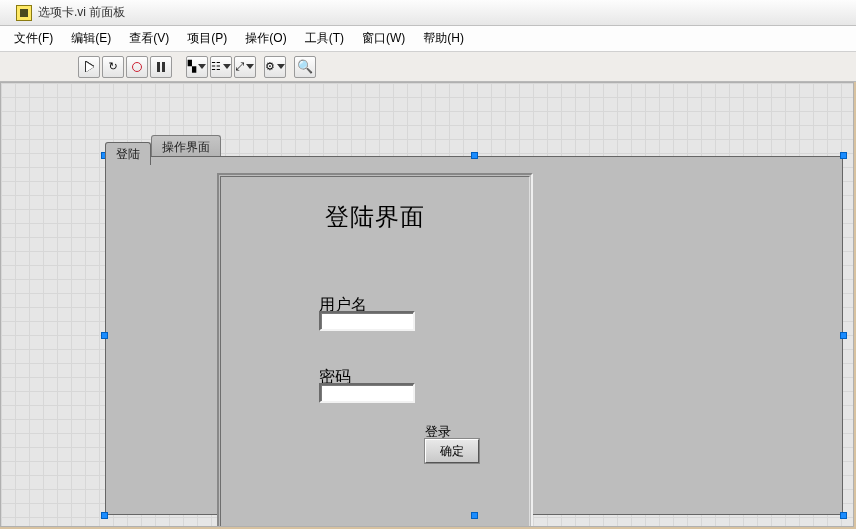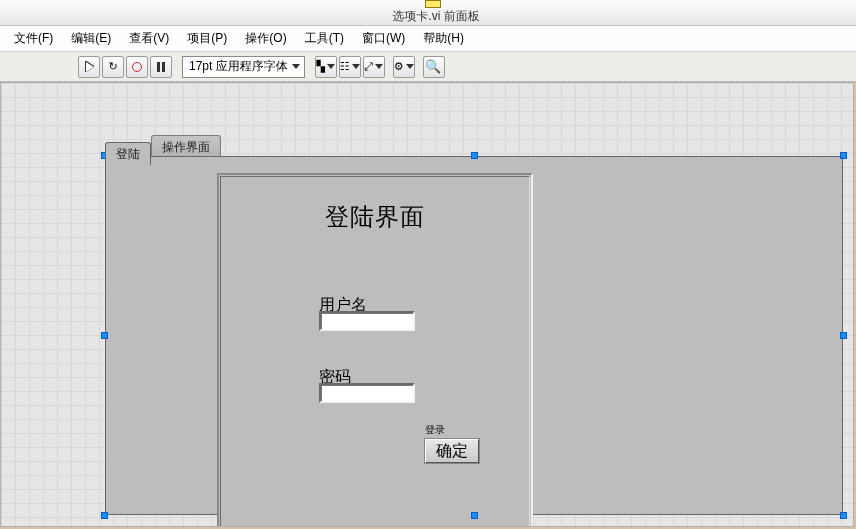--- a/index.html
+++ b/index.html
@@ -12,21 +12,20 @@
     overflow: hidden;
     position: relative;
   }
   
   #titlebar {
     height: 26px;
     background: linear-gradient(#fdfdfd, #e7e7e7);
     border-bottom: 1px solid #c0c0c0;
     display: flex; align-items: center;
     padding-left: 16px;
-    flex-direction: column;
   }
   #appicon {
     width: 16px; height: 16px;
     background: #ffe965;
     border: 1px solid #8a7a12;
     margin-right: 6px;
     position: relative;
   }
   #appicon::after {
     content: ""; position: absolute; inset: 3px;
@@ -172,32 +171,32 @@
     border-top: 2px solid #6a6a6a;
     border-left: 2px solid #6a6a6a;
     border-right: 2px solid #f2f2f2;
     border-bottom: 2px solid #f2f2f2;
     box-shadow: 1px 1px 0 #7a7a7a inset;
   }
   #lbl-user  { left: 98px; top: 118px; }
   #inp-user  { left: 98px; top: 134px; }
   #lbl-pass  { left: 98px; top: 190px; text-decoration: underline; }
   #inp-pass  { left: 98px; top: 206px; }
-  #lbl-login { position: absolute; left: 204px; top: 246px; font-size: 10px; }
+  #lbl-login { position: absolute; left: 204px; top: 246px; font-size: 13px; }
   #btn-ok {
     position: absolute;
     left: 204px; top: 262px;
     width: 54px; height: 24px;
     background: linear-gradient(#e8e8e8,#c9c9c9);
     border-top: 1px solid #fff;
     border-left: 1px solid #fff;
     border-right: 1px solid #555;
     border-bottom: 1px solid #555;
     box-shadow: 0 0 0 1px #888;
-    font-size: 16px;
+    font-size: 12px;
     display: flex; align-items: center; justify-content: center;
     cursor: default;
   }
   
   .handle {
     position: absolute;
     width: 7px; height: 7px;
     background: #1a8cff;
     border: 1px solid #0060c0;
   }
@@ -253,24 +252,20 @@
   <div class="tbtn">
       <div class="rec-dot"></div>
     </div>
   <div class="tbtn">
       <div class="pause">
         <span></span>
         <span></span>
       </div>
     </div>
   <div class="sep"></div>
-  <div id="fontbox">
-    <span>17pt 应用程序字体</span>
-    <div class="tri-down"></div>
-  </div>
   <div class="sep"></div>
   <div class="tbtn">
       <span>▚</span>
       <div class="tri-down" style="margin-left:2px"></div>
     </div>
   <div class="tbtn">
       <span>☷</span>
       <div class="tri-down" style="margin-left:2px"></div>
     </div>
   <div class="tbtn">

